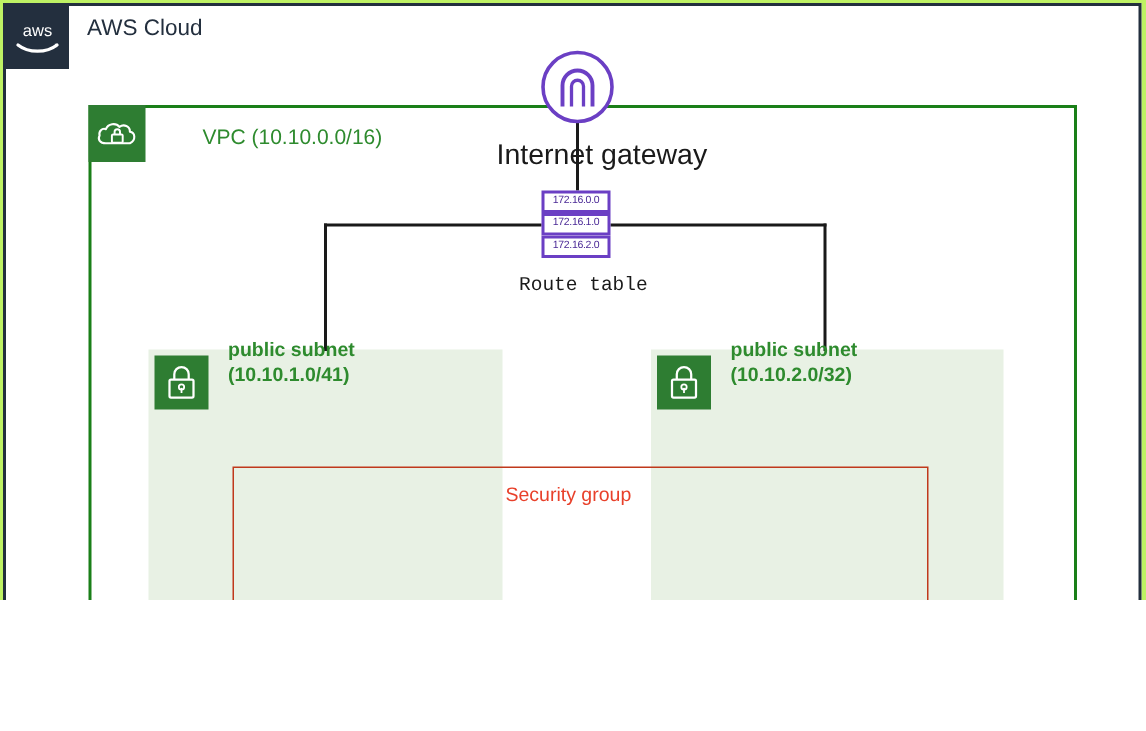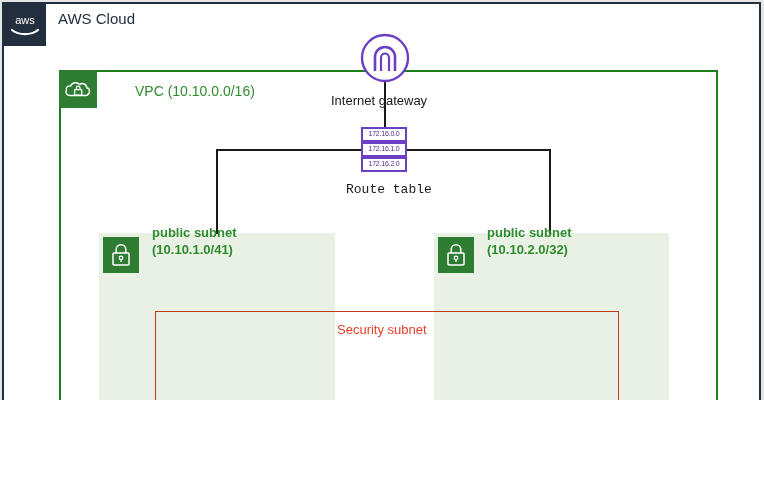--- a/index.html
+++ b/index.html
@@ -7,21 +7,21 @@
     padding: 0;
     background: #ffffff;
   }
   body {
     font-family: "Liberation Sans", sans-serif;
   }
   #canvas {
     position: relative;
     width: 764px;
     height: 400px;
-    background: #e5e5e5;
+    background: #bef264;
     overflow: hidden;
   }
 
   
   .cloud-frame {
     position: absolute;
     left: 2px;
     top: 2px;
     width: 759px;
     height: 481px;
@@ -141,21 +141,21 @@
     position: absolute;
     left: 360px;
     top: 33px;
     width: 50px;
     height: 50px;
   }
   .igw-label {
     position: absolute;
     left: 331px;
     top: 93px;
-    font-size: 13px;
+    font-size: 19px;
     color: #1a1a1a;
     white-space: nowrap;
   }
 
   
   .route-table {
     position: absolute;
     left: 361px;
     top: 127px;
     width: 46px;
@@ -266,15 +266,15 @@
       <circle cx="13" cy="17" r="1.8" fill="none" stroke="#ffffff" stroke-width="1.2"></circle>
       <rect x="12.4" y="17.6" width="1.2" height="3.4" fill="#ffffff"></rect>
     </svg>
   </div>
   <div class="subnet-label subnet-label-right">
     <div>public subnet</div>
     <div>(10.10.2.0/32)</div>
   </div>
 
   <div class="security-group"></div>
-  <div class="security-group-label">Security subnet</div>
+  <div class="security-group-label">Security group</div>
 
 </div>
 
 </body></html>

